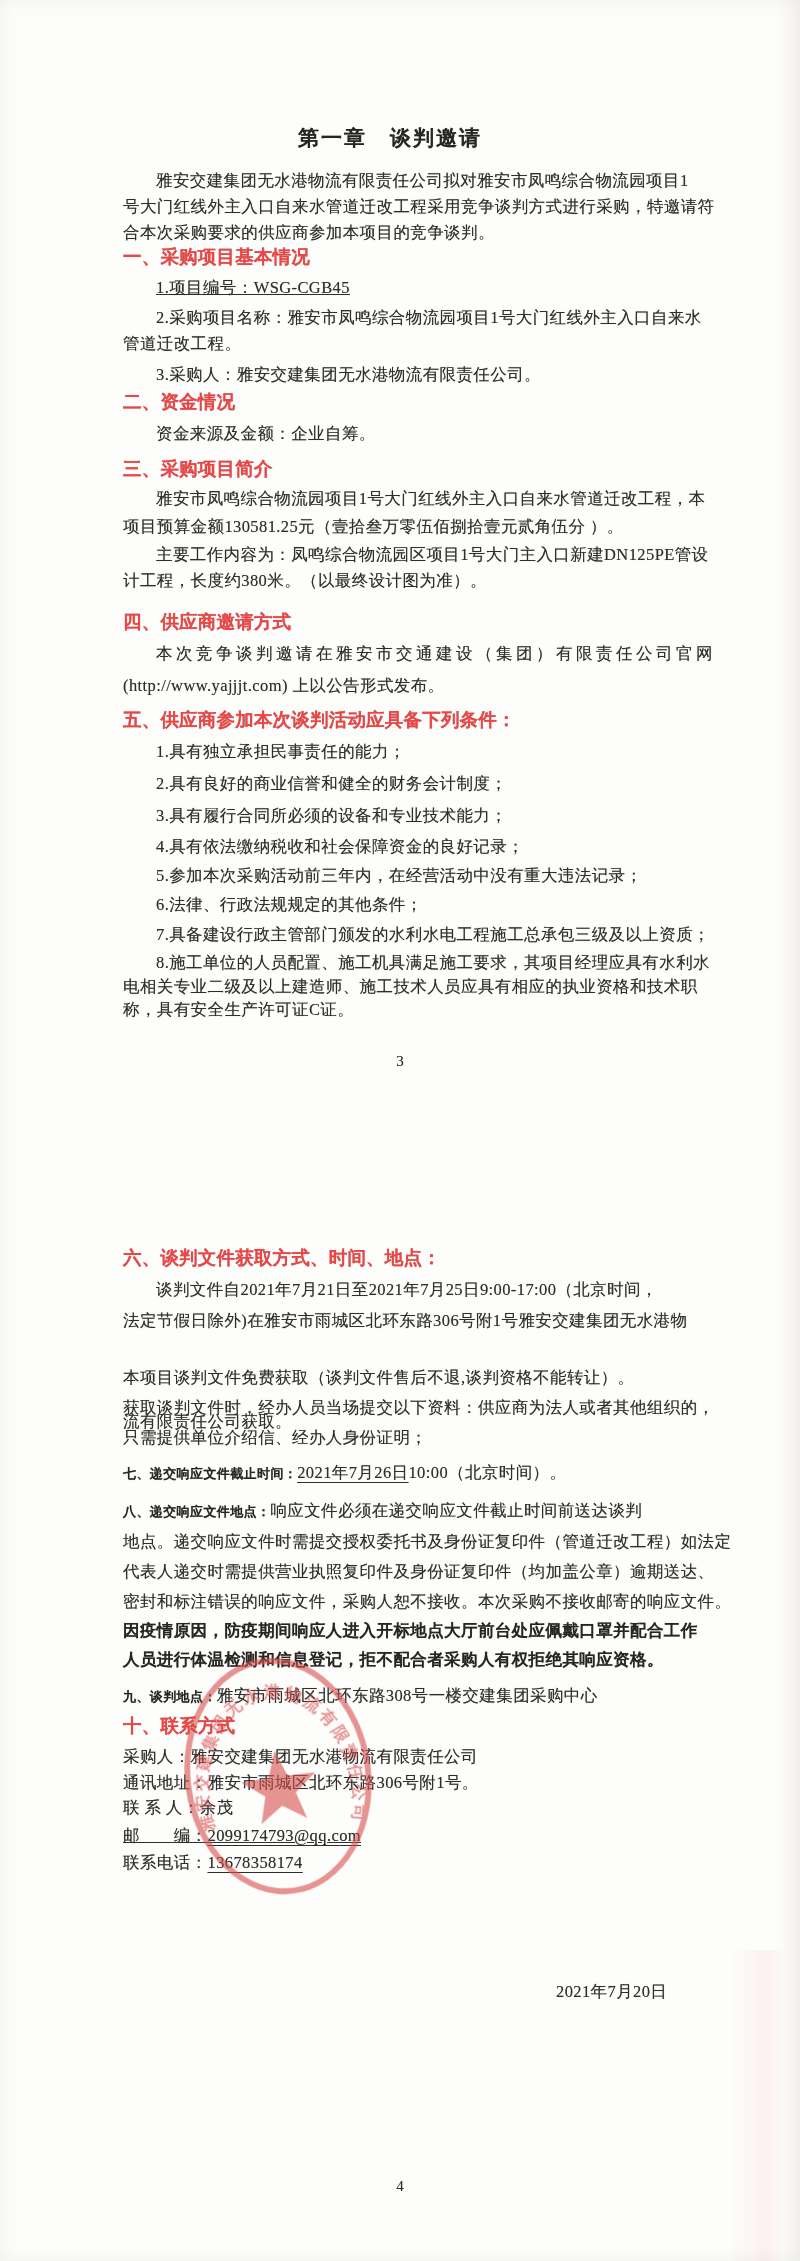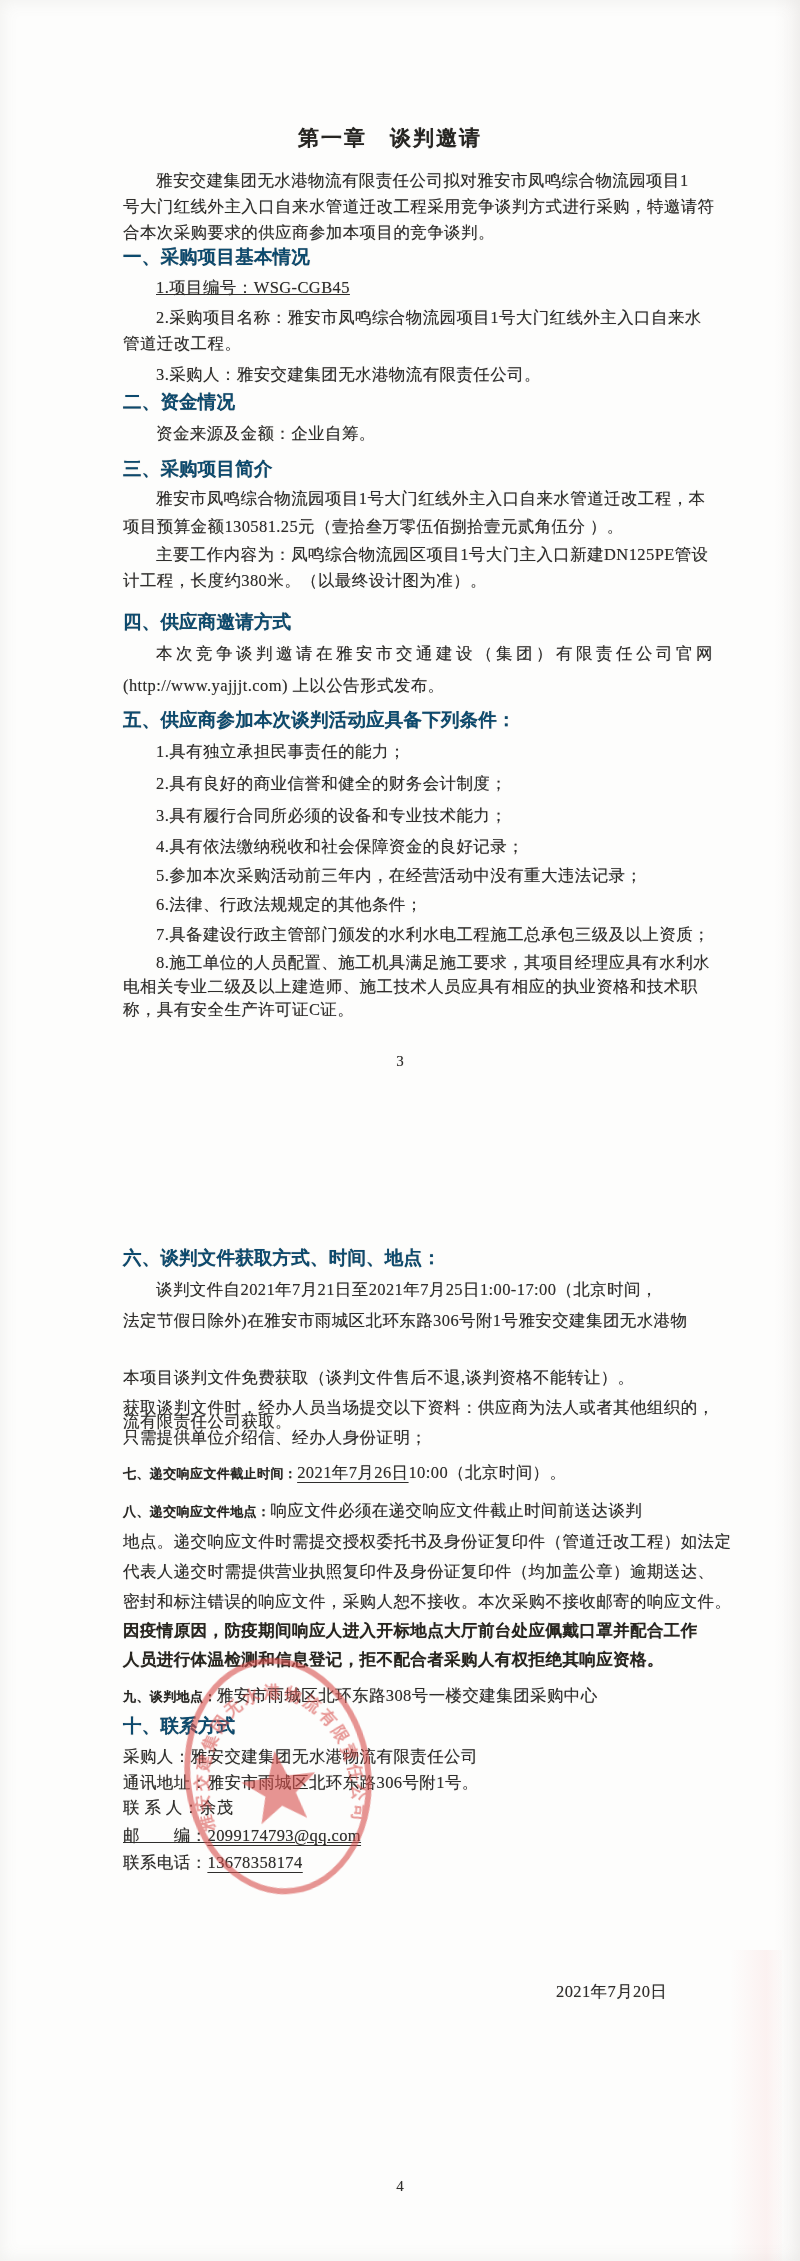--- a/index.html
+++ b/index.html
@@ -27,21 +27,21 @@
     left:123px;
     white-space:nowrap;
     font-size:16.5px;
     line-height:1.2;
     color:#2f2e2c;
     letter-spacing:0.4px;
     text-shadow:0 0 0.7px rgba(70,65,60,0.55);
   }
   .line.ind{left:156px;}
   .line.t{left:0;width:780px;text-align:center;font-weight:bold;font-size:21px;letter-spacing:2px;color:#262522;}
-  .line.h{font-weight:bold;font-size:18.5px;letter-spacing:0.2px;color:#0c4a6e;}
+  .line.h{font-weight:bold;font-size:18.5px;letter-spacing:0.2px;color:#ef4444;}
   .line.bb{font-weight:bold;color:#27251f;}
   .line.pg{left:0;width:800px;text-align:center;font-size:15px;letter-spacing:0;}
   .rb{font-weight:bold;font-size:13px;color:#262522;}
   .ru{text-decoration:underline;text-underline-offset:4px;}
   #seal{
     position:absolute;left:180px;top:1652px;width:196px;height:248px;
     opacity:0.60;
     filter:blur(0.4px);
     transform:rotate(-8deg);
     pointer-events:none;
@@ -83,21 +83,21 @@
       <div class="line ind" style="top: 806px;"><span>3.具有履行合同所必须的设备和专业技术能力；</span></div>
       <div class="line ind" style="top: 837px;"><span>4.具有依法缴纳税收和社会保障资金的良好记录；</span></div>
       <div class="line ind" style="top: 866px;"><span>5.参加本次采购活动前三年内，在经营活动中没有重大违法记录；</span></div>
       <div class="line ind" style="top: 895px;"><span>6.法律、行政法规规定的其他条件；</span></div>
       <div class="line ind" style="top: 925px;"><span>7.具备建设行政主管部门颁发的水利水电工程施工总承包三级及以上资质；</span></div>
       <div class="line ind" style="top: 953px;"><span>8.施工单位的人员配置、施工机具满足施工要求，其项目经理应具有水利水</span></div>
       <div class="line" style="top: 977px;"><span>电相关专业二级及以上建造师、施工技术人员应具有相应的执业资格和技术职</span></div>
       <div class="line" style="top: 1000px;"><span>称，具有安全生产许可证C证。</span></div>
       <div class="line pg" style="top: 1052px;"><span>3</span></div>
       <div class="line h" style="top: 1247px;"><span>六、谈判文件获取方式、时间、地点：</span></div>
-      <div class="line ind" style="top: 1280px;"><span>谈判文件自2021年7月21日至2021年7月25日1:00-17:00（北京时间，</span></div>
+      <div class="line ind" style="top: 1280px;"><span>谈判文件自2021年7月21日至2021年7月25日9:00-17:00（北京时间，</span></div>
       <div class="line" style="top: 1311px;"><span>法定节假日除外)在雅安市雨城区北环东路306号附1号雅安交建集团无水港物</span></div>
       <div class="line" style="top: 1412px;"><span>流有限责任公司获取。</span></div>
       <div class="line" style="top: 1368px;"><span>本项目谈判文件免费获取（谈判文件售后不退,谈判资格不能转让）。</span></div>
       <div class="line" style="top: 1398px;"><span>获取谈判文件时，经办人员当场提交以下资料：供应商为法人或者其他组织的，</span></div>
       <div class="line" style="top: 1428px;"><span>只需提供单位介绍信、经办人身份证明；</span></div>
       <div class="line" style="top: 1463px;"><span class="rb">七、递交响应文件截止时间：</span><span class="ru">2021年7月26日</span><span>10:00（北京时间）。</span></div>
       <div class="line" style="top: 1501px;"><span class="rb">八、递交响应文件地点：</span><span>响应文件必须在递交响应文件截止时间前送达谈判</span></div>
       <div class="line" style="top: 1532px;"><span>地点。递交响应文件时需提交授权委托书及身份证复印件（管道迁改工程）如法定</span></div>
       <div class="line" style="top: 1562px;"><span>代表人递交时需提供营业执照复印件及身份证复印件（均加盖公章）逾期送达、</span></div>
       <div class="line" style="top: 1592px;"><span>密封和标注错误的响应文件，采购人恕不接收。本次采购不接收邮寄的响应文件。</span></div>

